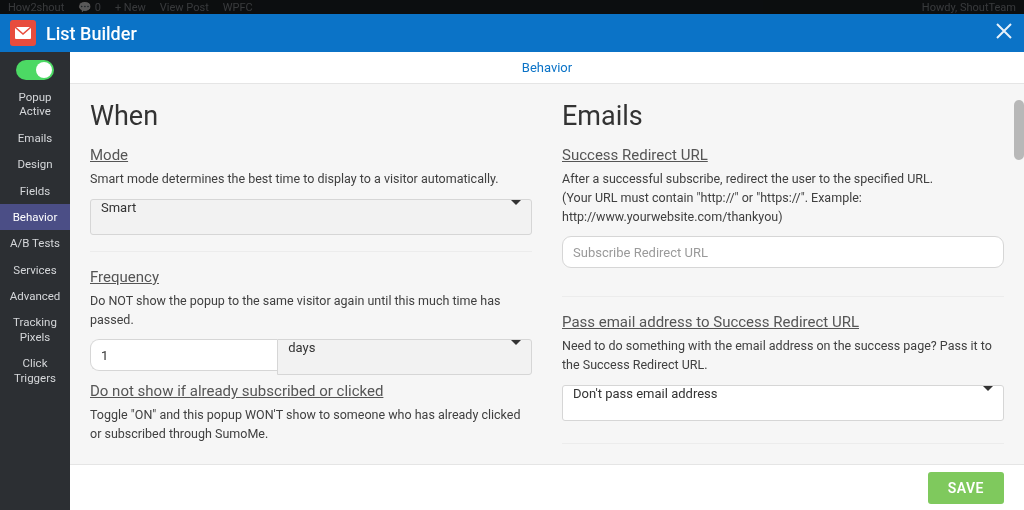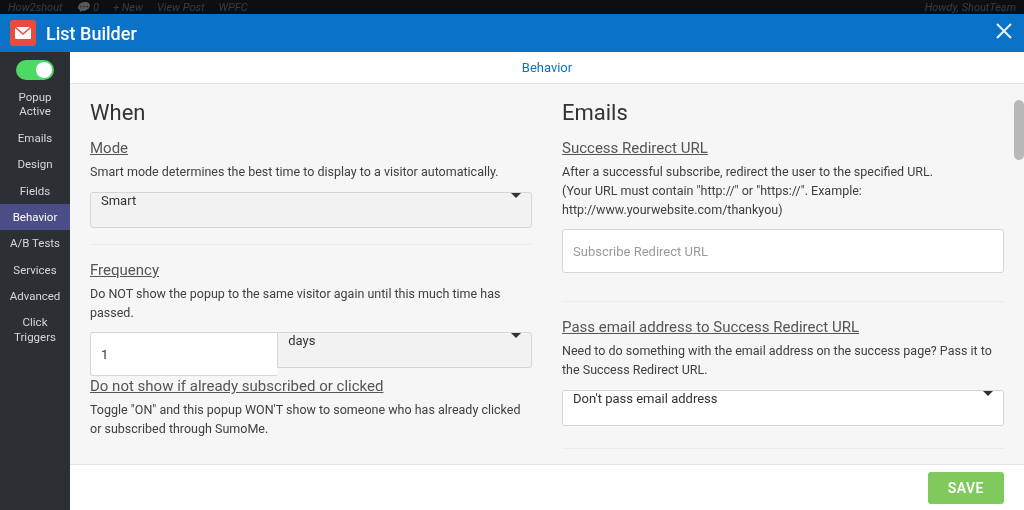--- a/index.html
+++ b/index.html
@@ -6,21 +6,21 @@
   html, body { width: 1024px; height: 510px; overflow: hidden; background: #000; }
 
   
   .wp-bar {
     position: absolute; top: 0; left: 0; right: 0; height: 14px;
     background: #23282d; color: #a0a5aa; font-size: 11px;
     display: flex; align-items: center; padding: 0 8px; opacity: 0.35;
     justify-content: space-between;
   }
   .wp-bar .left, .wp-bar .right { display:flex; gap:14px; }
-  .wp-bar span { white-space: nowrap; font-style: italic; }
+  .wp-bar span { white-space: nowrap; }
 
   .modal {
     position: absolute; top: 14px; left: 0; right: 0; bottom: 0;
     background: #fff; display: flex; flex-direction: column;
   }
 
   .modal-header {
     background: #0b73c7; height: 38px; display: flex; align-items: center;
     padding: 0 10px; color: #fff; flex: 0 0 auto;
   }
@@ -58,37 +58,37 @@
   .tabbar {
     height: 32px; background:#fff; border-bottom:1px solid #e5e5e5;
     display:flex; align-items:center; justify-content:center; font-size:13px;
     color:#0b73c7;
   }
   .columns {
     flex:1; display:flex; gap:26px; padding: 12px 18px 0 18px; overflow:hidden;
   }
   .col { flex:1; background:#fff; padding: 4px 0 10px; overflow-y:auto; }
   .col { background:transparent; }
-  h1.section { font-size: 22px; font-weight: 400; color:#333; margin: 4px 0 14px; }
+  h1.section { font-size: 27px; font-weight: 400; color:#333; margin: 4px 0 14px; }
   h3.sub { font-size: 15px; font-weight:400; color:#555; margin: 8px 0 6px; text-decoration: underline; }
   p.help { font-size: 12.5px; color:#404040; line-height:1.5; margin-bottom:10px; }
   .left-col, .right-col { padding: 0 2px; }
 
   .hr { border-top:1px solid #ececec; margin: 16px 0; }
 
   .select {
     height: 36px; width:100%; border:1px solid #d6d6d6; background:#f2f2f2;
     border-radius:3px; display:flex; justify-content:space-between;
     padding:0 10px; font-size:13px; color:#333; cursor:pointer;
   }
   .select .caret { border-left:5px solid transparent; border-right:5px solid transparent; border-top:5px solid #333; }
 
   .input {
-    height: 44px; width:100%; border:1px solid #d6d6d6; background:#fff;
-    border-radius:3px; padding:0 10px; font-size:13px; color:#333;
+    height: 32px; width:100%; border:1px solid #d6d6d6; background:#fff;
+    border-radius:9px; padding:0 10px; font-size:13px; color:#333;
   }
   .input::placeholder { color:#9a9a9a; }
 
   .freq-row { display:flex; gap:0; }
   .freq-row .input { flex:1; border-top-right-radius:0; border-bottom-right-radius:0; border-right:none; }
   .freq-row .select { flex:1.4; border-top-left-radius:0; border-bottom-left-radius:0; }
 
   .footer {
     height: 46px; border-top:1px solid #e5e5e5; background:#fff;
     display:flex; align-items:center; justify-content:flex-end; padding:0 20px;
@@ -142,20 +142,21 @@
         <span class="toggle"></span>
       </div>
       <div class="side-item" style="padding-top:2px">Popup Active</div>
       <div class="side-item">Emails</div>
       <div class="side-item">Design</div>
       <div class="side-item">Fields</div>
       <div class="side-item active">Behavior</div>
       <div class="side-item">A/B Tests</div>
       <div class="side-item">Services</div>
       <div class="side-item">Advanced</div>
+      <div class="side-item">Tracking Pixels</div>
       <div class="side-item">Click Triggers</div>
     </div>
 
     <div class="content">
       <div class="tabbar">
         <span>Behavior</span>
       </div>
 
       <div class="columns">
 
@@ -174,21 +175,21 @@
           <h3 class="sub">Frequency</h3>
           <p class="help">Do NOT show the popup to the same visitor again until this much time has passed.</p>
           <div class="freq-row">
             <input class="input" value="1" style="">
             <div class="select">
               <span>days</span>
               <span class="caret"></span>
             </div>
           </div>
 
-          <h3 class="sub" style="margin-top:1px">Do not show if already subscribed or clicked</h3>
+          <h3 class="sub" style="margin-top:7px">Do not show if already subscribed or clicked</h3>
           <p class="help">Toggle "ON" and this popup WON'T show to someone who has already clicked or subscribed through SumoMe.</p>
         </div>
 
         <div class="col right-col">
           <h1 class="section">Emails</h1>
 
           <h3 class="sub">Success Redirect URL</h3>
           <p class="help">
             <span>After a successful subscribe, redirect the user to the specified URL.</span><br>
             <span>(Your URL must contain "http://" or "https://". Example: http://www.yourwebsite.com/thankyou)</span>

